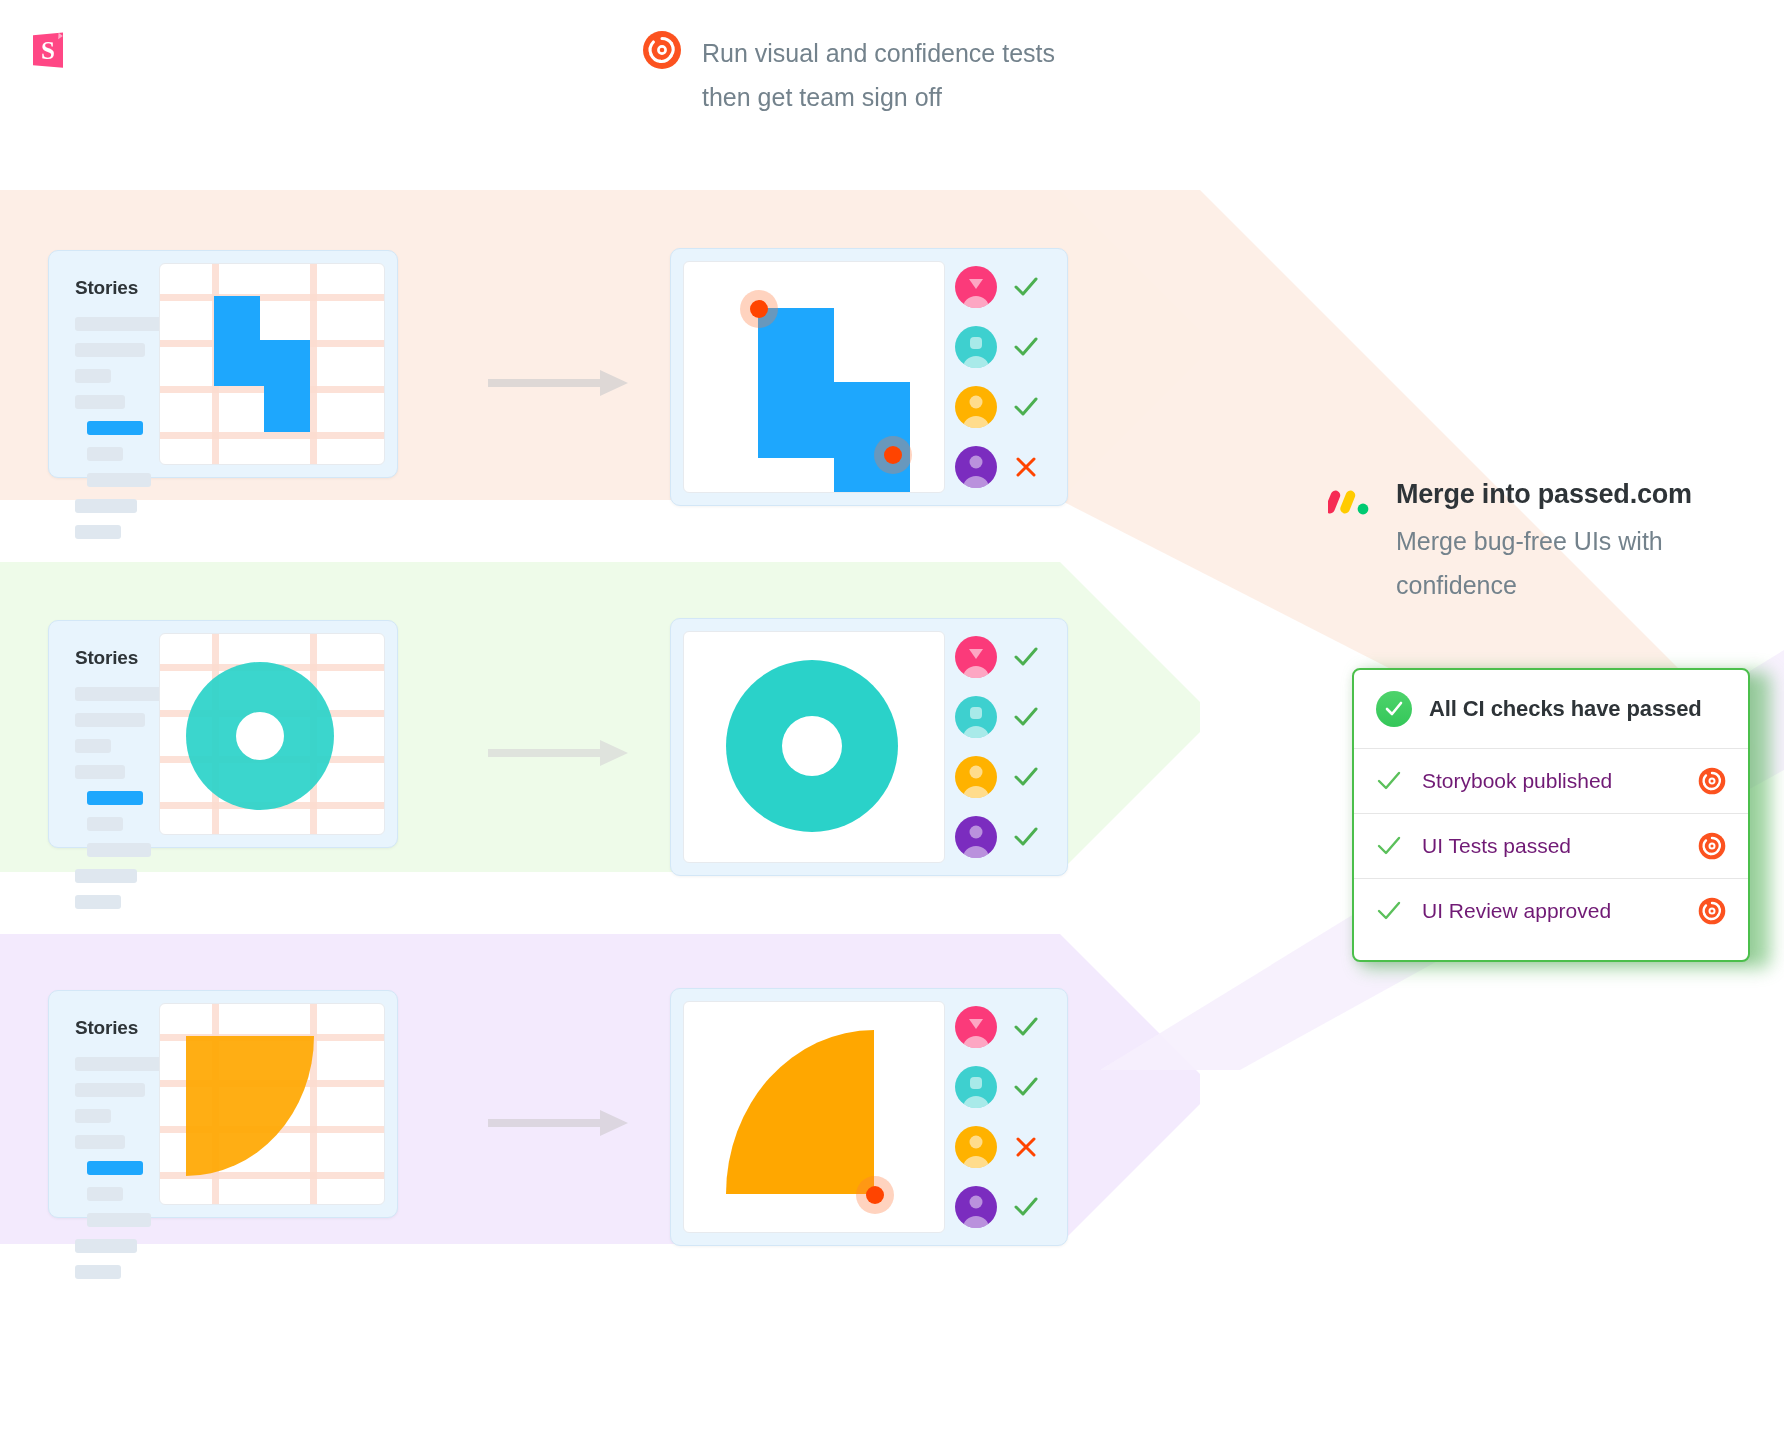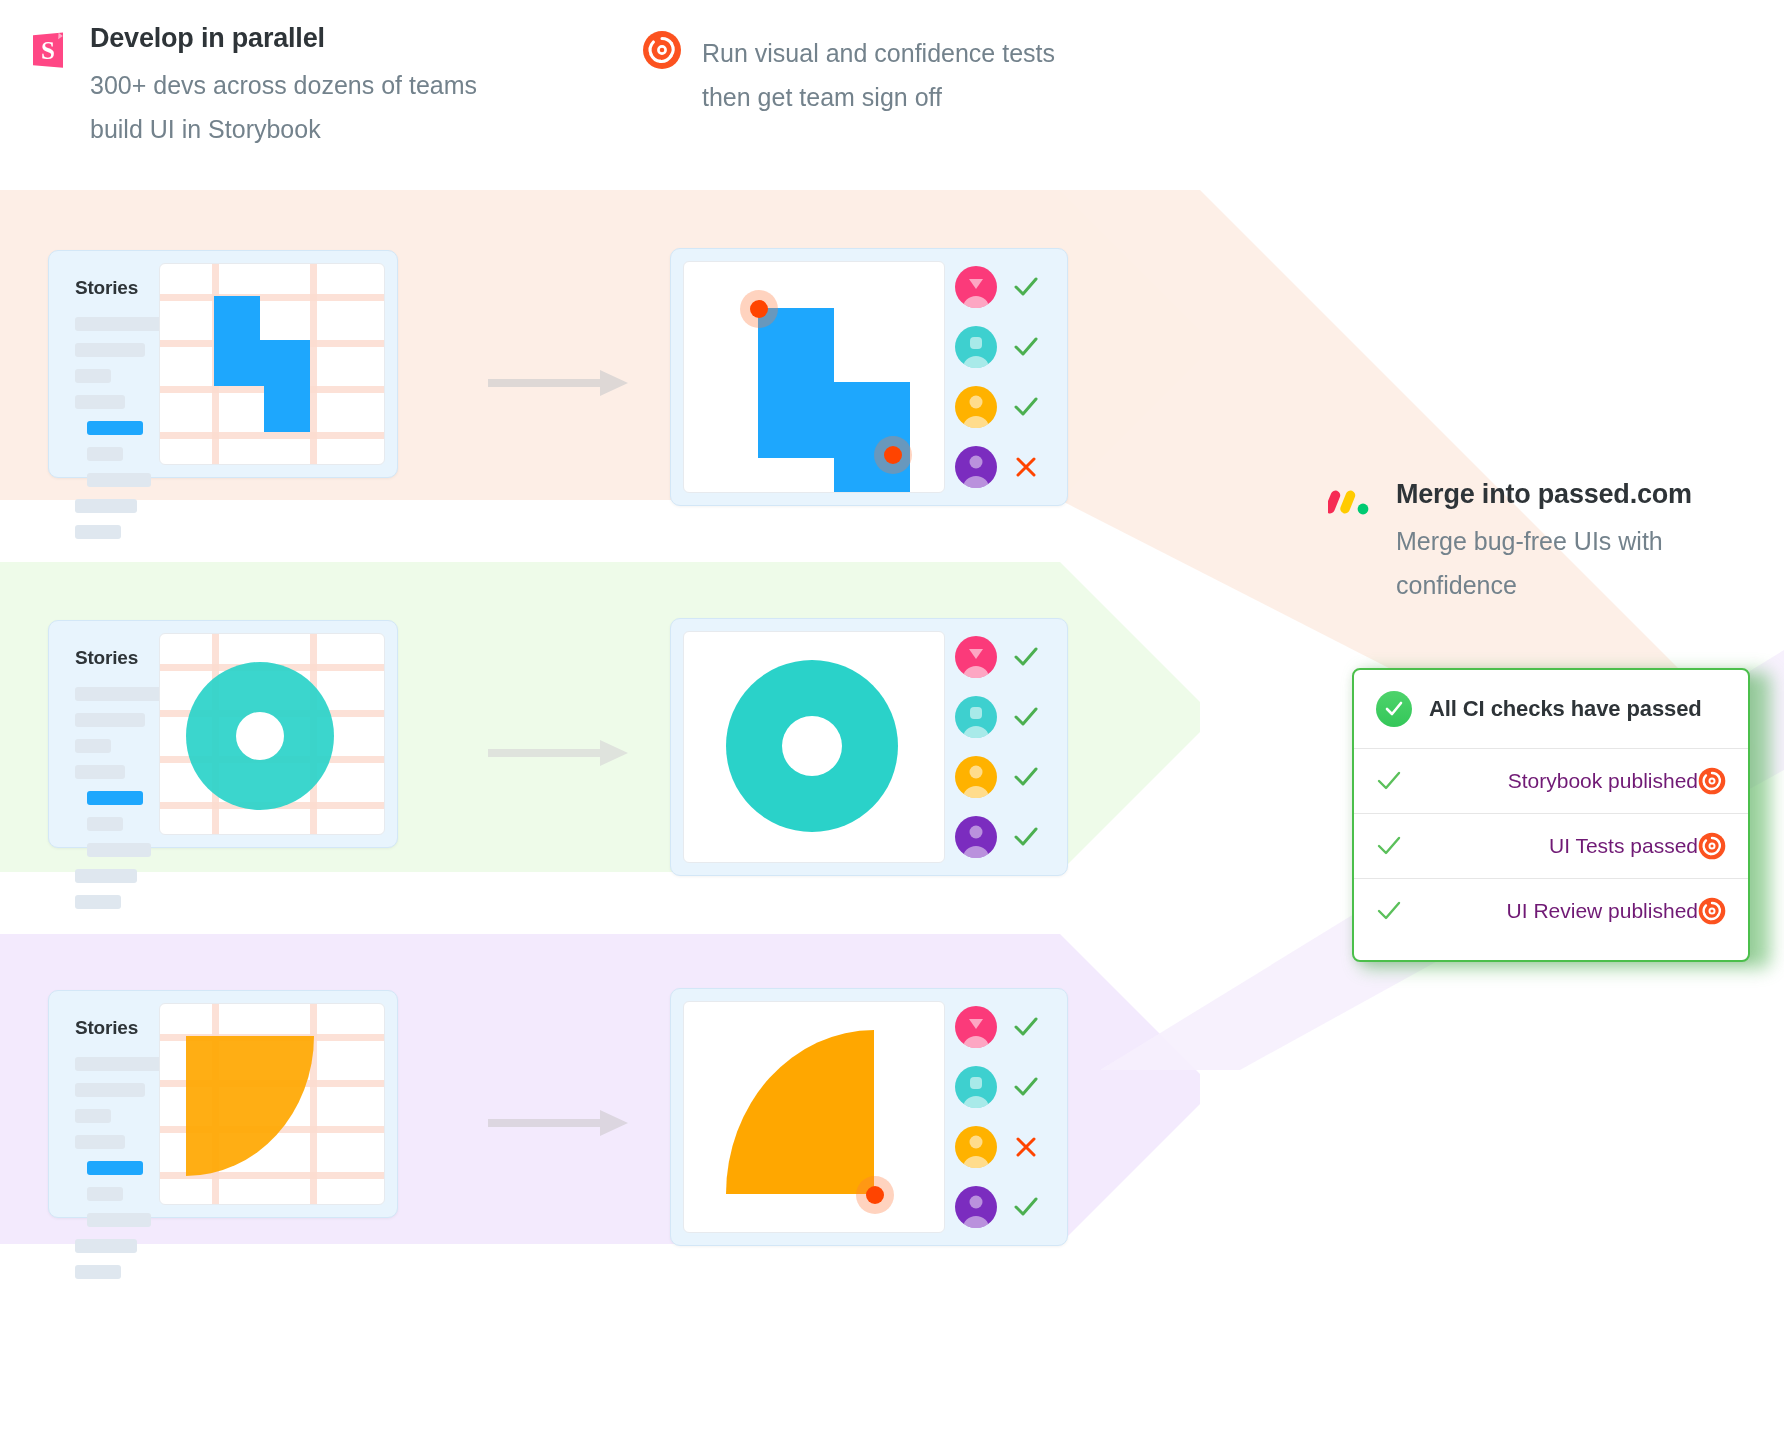--- a/index.html
+++ b/index.html
@@ -98,21 +98,20 @@
     filter: blur(9px);
     opacity: .55;
   }
   .ci-panel {
     position: absolute;
     background: #ffffff;
     border: 2px solid #4bbf4b;
     border-radius: 8px;
     overflow: hidden;
     box-shadow: 0 2px 10px rgba(0,0,0,0.06);
-    text-align: right;
   }
   .ci-head {
     display: flex; align-items: center; gap: 17px;
     padding: 21px 22px;
   }
   .ci-head-badge {
     width: 36px; height: 36px; border-radius: 50%;
     background: linear-gradient(180deg,#4ed36b 0%,#34c759 100%);
     display: flex; align-items: center; justify-content: center;
     flex: 0 0 auto;
@@ -161,24 +160,20 @@
     </svg>
   </div>
 
   <div class="hdr" style="left:30px; top:22px;">
     <div class="hdr-icon">
       <svg width="40" height="40" viewBox="0 0 40 40">
         <path d="M3,5.2 L33,2.4 L33,37.8 L3,35.2 Z" fill="#ff4785"></path>
         <path d="M28.6,2.8 L28.2,9.2 L32.8,6.0 Z" fill="#ffffff" opacity="0.55"></path>
         <text x="18" y="29" font-family="'Liberation Serif',serif" font-size="25" font-weight="bold" fill="#ffffff" text-anchor="middle">S</text>
       </svg>
-    </div>
-    <div class="hdr-text">
-      <div class="hdr-title">Develop in parallel</div>
-      <div class="hdr-sub" style="max-width:400px;">300+ devs across dozens of teams build UI in Storybook</div>
     </div>
   </div>
 
   <div class="hdr" style="left:642px; top:22px;">
     <div class="hdr-icon">
       <svg width="40" height="40" viewBox="0 0 40 40">
         <circle cx="20" cy="20" r="19" fill="#fc521f"></circle>
         <g fill="none" stroke="#ffffff" stroke-width="3.1" stroke-linecap="round">
           <path d="M20 8.5 a11.5 11.5 0 0 1 9.6 5.2"></path>
           <path d="M29.6 13.7 a11.5 11.5 0 0 1 -0.6 12.2"></path>
@@ -559,21 +554,21 @@
         </svg>
       </div>
     </div>
 
     <div class="ci-row">
       <div class="ci-row-check">
         <svg width="26" height="26" viewBox="0 0 26 26">
             <path d="M3,13 L10,20 L23,5" fill="none" stroke="#5bc05b" stroke-width="2.4" stroke-linecap="round" stroke-linejoin="round"></path>
           </svg>
       </div>
-      <div class="ci-row-label">UI Review published</div>
+      <div class="ci-row-label">UI Review approved</div>
       <div class="ci-row-logo">
         <svg width="28" height="28" viewBox="0 0 40 40">
           <circle cx="20" cy="20" r="19" fill="#fc521f"></circle>
           <g fill="none" stroke="#ffffff" stroke-width="3.4" stroke-linecap="round">
             <path d="M20 8.5 a11.5 11.5 0 0 1 9.6 5.2"></path>
             <path d="M29.6 13.7 a11.5 11.5 0 0 1 -0.6 12.2"></path>
             <path d="M29 25.9 a11.5 11.5 0 0 1 -10.6 5.5"></path>
             <path d="M18.4 31.4 a11.5 11.5 0 0 1 -9.3 -6.8"></path>
             <path d="M9.1 24.6 a11.5 11.5 0 0 1 2.3 -12.6"></path>
           </g>

